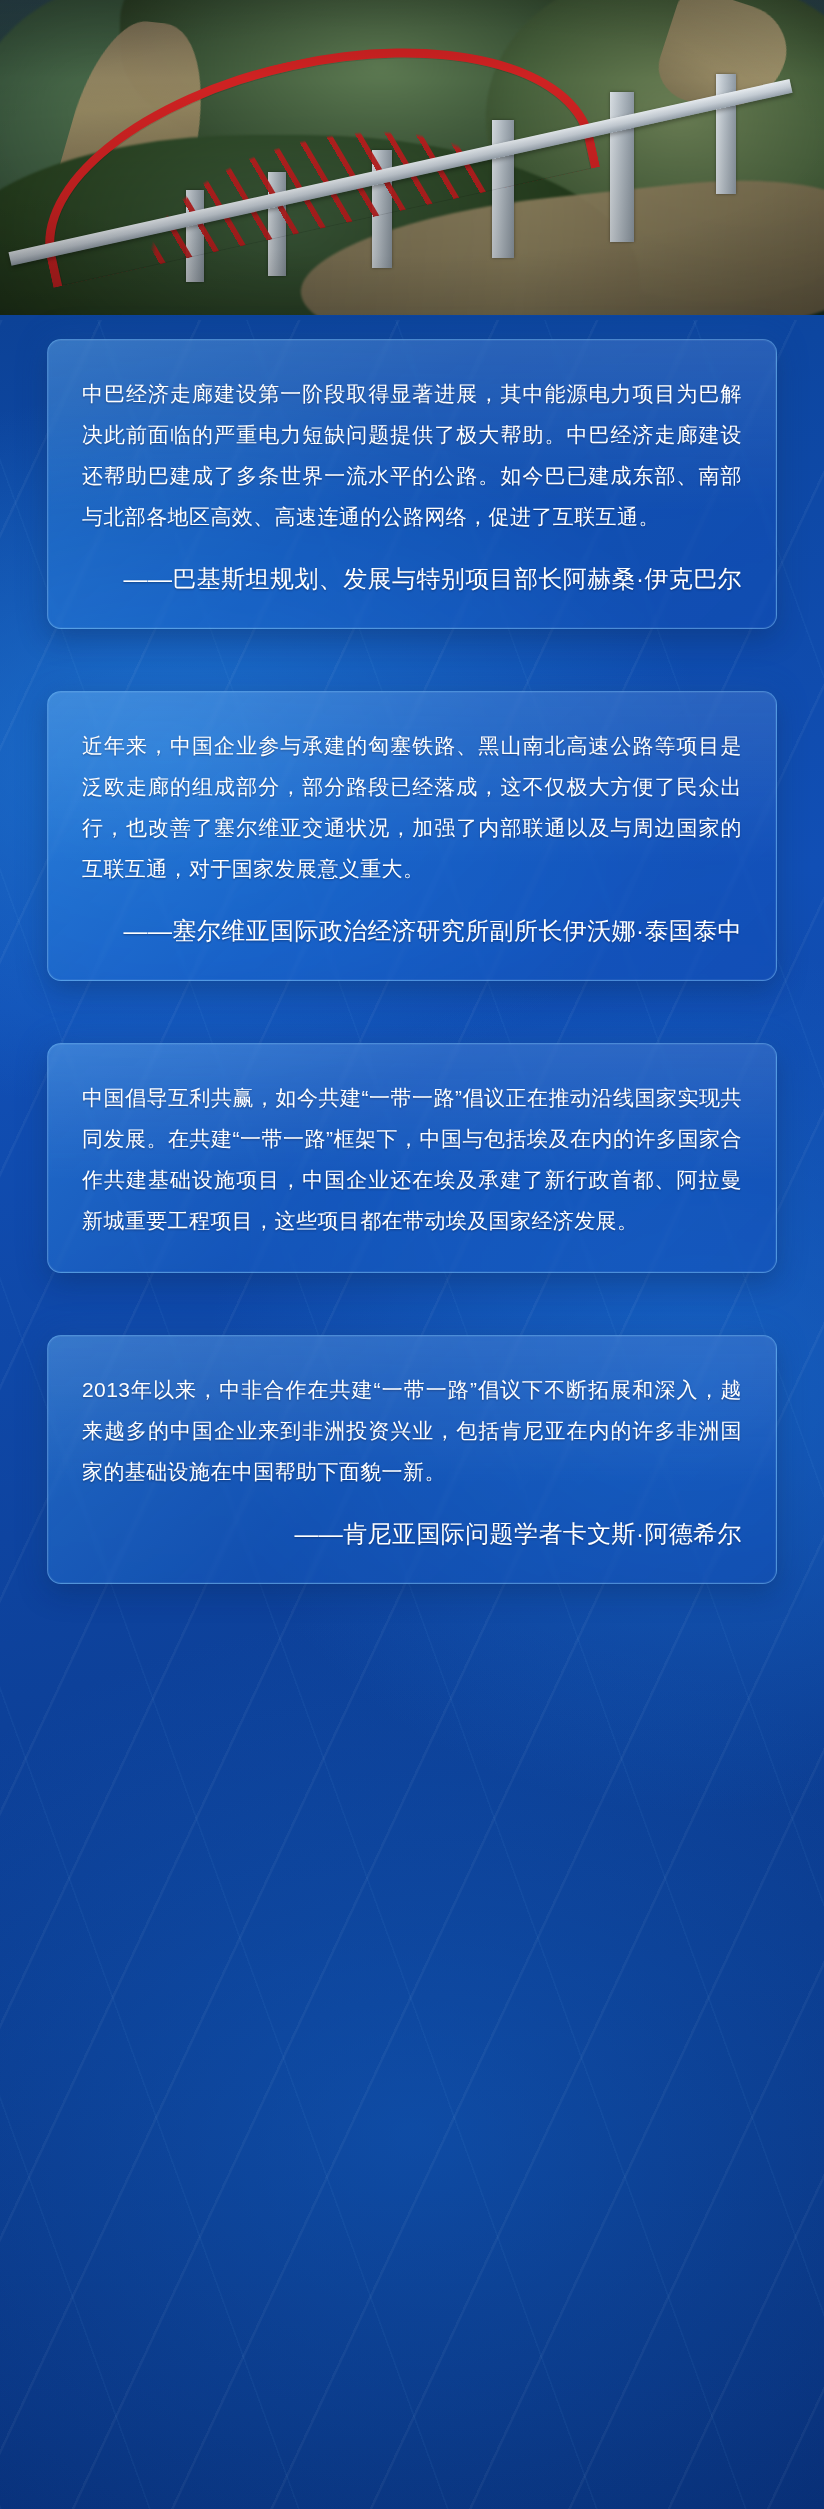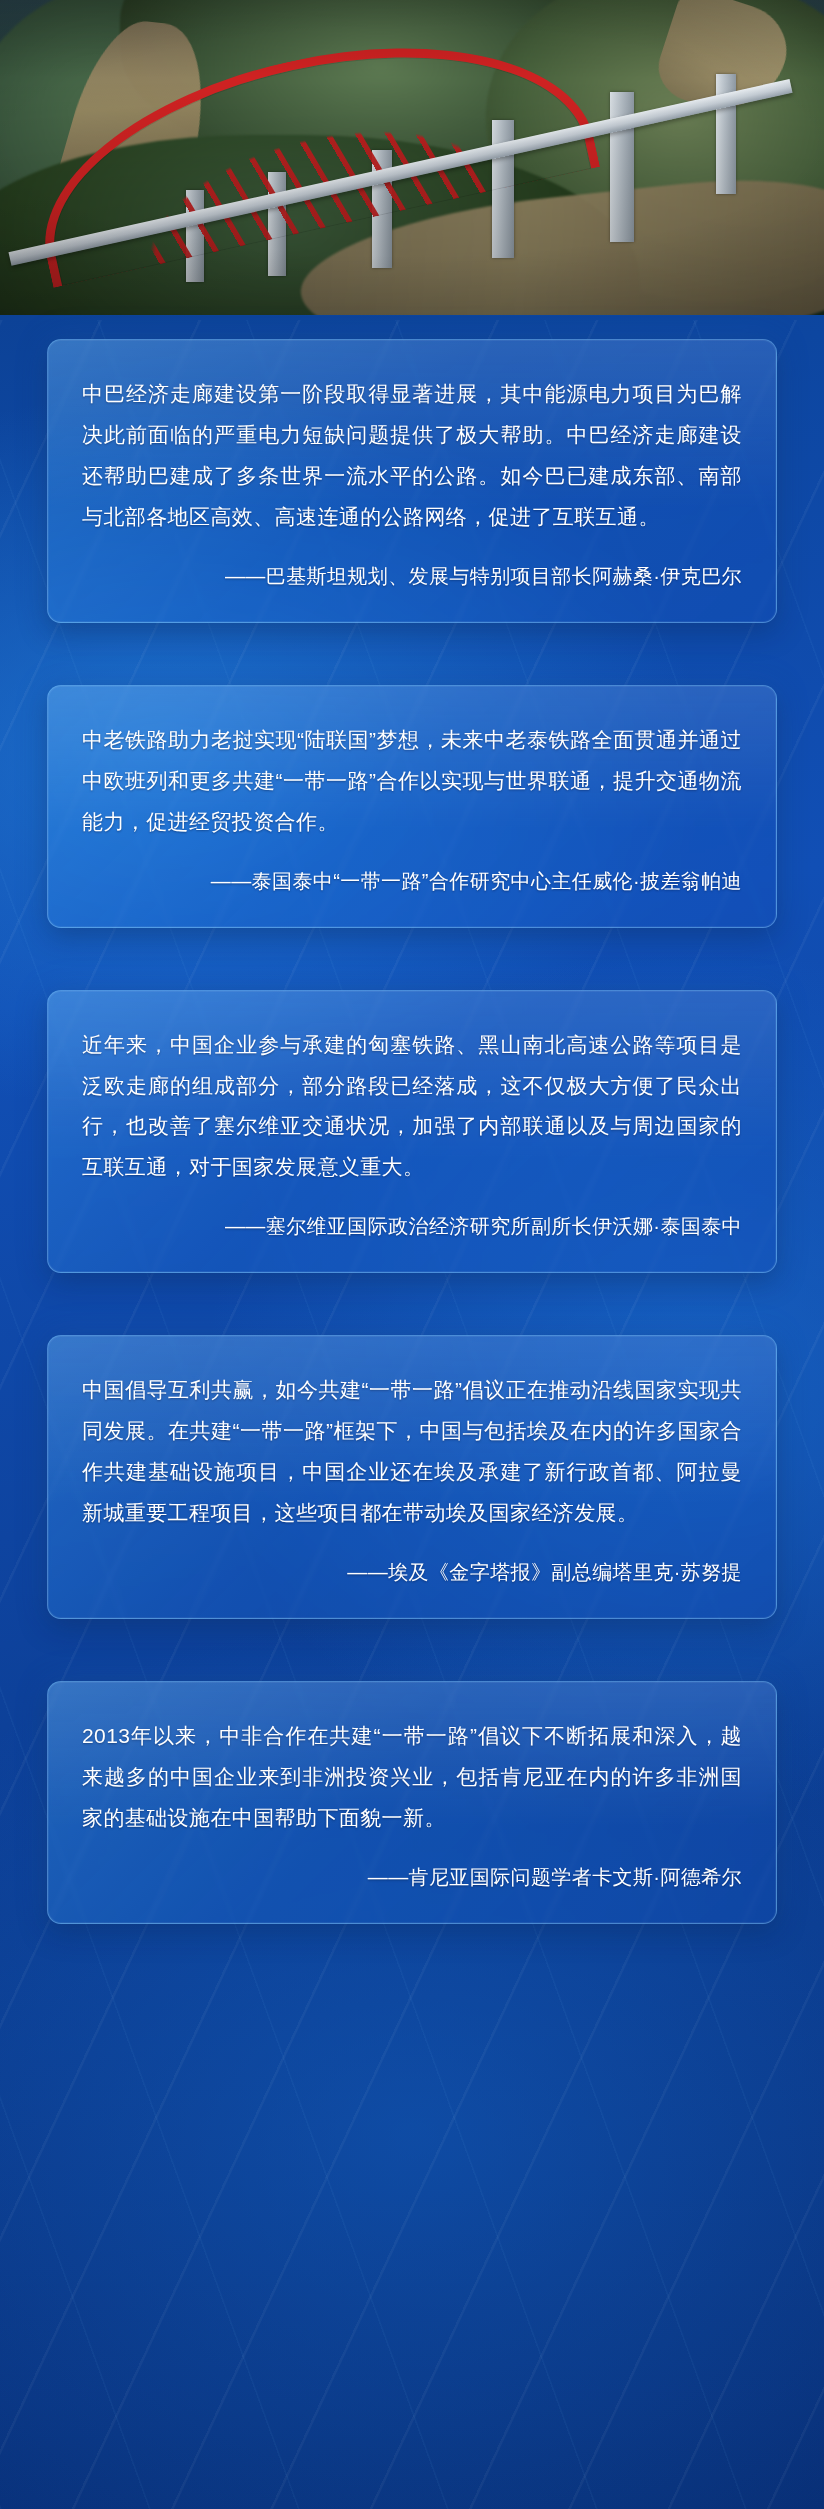--- a/index.html
+++ b/index.html
@@ -183,21 +183,21 @@
     font-size: 21px;
     line-height: 1.95;
     letter-spacing: 0.4px;
     text-align: justify;
     text-shadow: 0 1px 2px rgba(0,20,60,.45);
   }
   .card-attrib {
     position: relative;
     margin-top: 22px;
     color: #ffffff;
-    font-size: 20px;
+    font-size: 24px;
     line-height: 1.6;
     text-align: right;
     letter-spacing: 0.4px;
     text-shadow: 0 1px 2px rgba(0,20,60,.45);
   }
 </style>
 </head>
 <body>
 
 <div class="page">
@@ -225,33 +225,28 @@
     <div class="vignette"></div>
   </div>
 
   <div class="cards">
 
     <div class="card">
       <div class="card-text">中巴经济走廊建设第一阶段取得显著进展，其中能源电力项目为巴解决此前面临的严重电力短缺问题提供了极大帮助。中巴经济走廊建设还帮助巴建成了多条世界一流水平的公路。如今巴已建成东部、南部与北部各地区高效、高速连通的公路网络，促进了互联互通。</div>
       <div class="card-attrib">——巴基斯坦规划、发展与特别项目部长阿赫桑·伊克巴尔</div>
     </div>
 
-    <div class="card">
-      <div class="card-text">中老铁路助力老挝实现“陆联国”梦想，未来中老泰铁路全面贯通并通过中欧班列和更多共建“一带一路”合作以实现与世界联通，提升交通物流能力，促进经贸投资合作。</div>
-      <div class="card-attrib">——泰国泰中“一带一路”合作研究中心主任威伦·披差翁帕迪</div>
-    </div>
 
     <div class="card">
       <div class="card-text">近年来，中国企业参与承建的匈塞铁路、黑山南北高速公路等项目是泛欧走廊的组成部分，部分路段已经落成，这不仅极大方便了民众出行，也改善了塞尔维亚交通状况，加强了内部联通以及与周边国家的互联互通，对于国家发展意义重大。</div>
       <div class="card-attrib">——塞尔维亚国际政治经济研究所副所长伊沃娜·泰国泰中</div>
     </div>
 
     <div class="card">
       <div class="card-text">中国倡导互利共赢，如今共建“一带一路”倡议正在推动沿线国家实现共同发展。在共建“一带一路”框架下，中国与包括埃及在内的许多国家合作共建基础设施项目，中国企业还在埃及承建了新行政首都、阿拉曼新城重要工程项目，这些项目都在带动埃及国家经济发展。</div>
-      <div class="card-attrib">——埃及《金字塔报》副总编塔里克·苏努提</div>
     </div>
 
     <div class="card">
       <div class="card-text">2013年以来，中非合作在共建“一带一路”倡议下不断拓展和深入，越来越多的中国企业来到非洲投资兴业，包括肯尼亚在内的许多非洲国家的基础设施在中国帮助下面貌一新。</div>
       <div class="card-attrib">——肯尼亚国际问题学者卡文斯·阿德希尔</div>
     </div>
 
   </div>
 </div>
 

